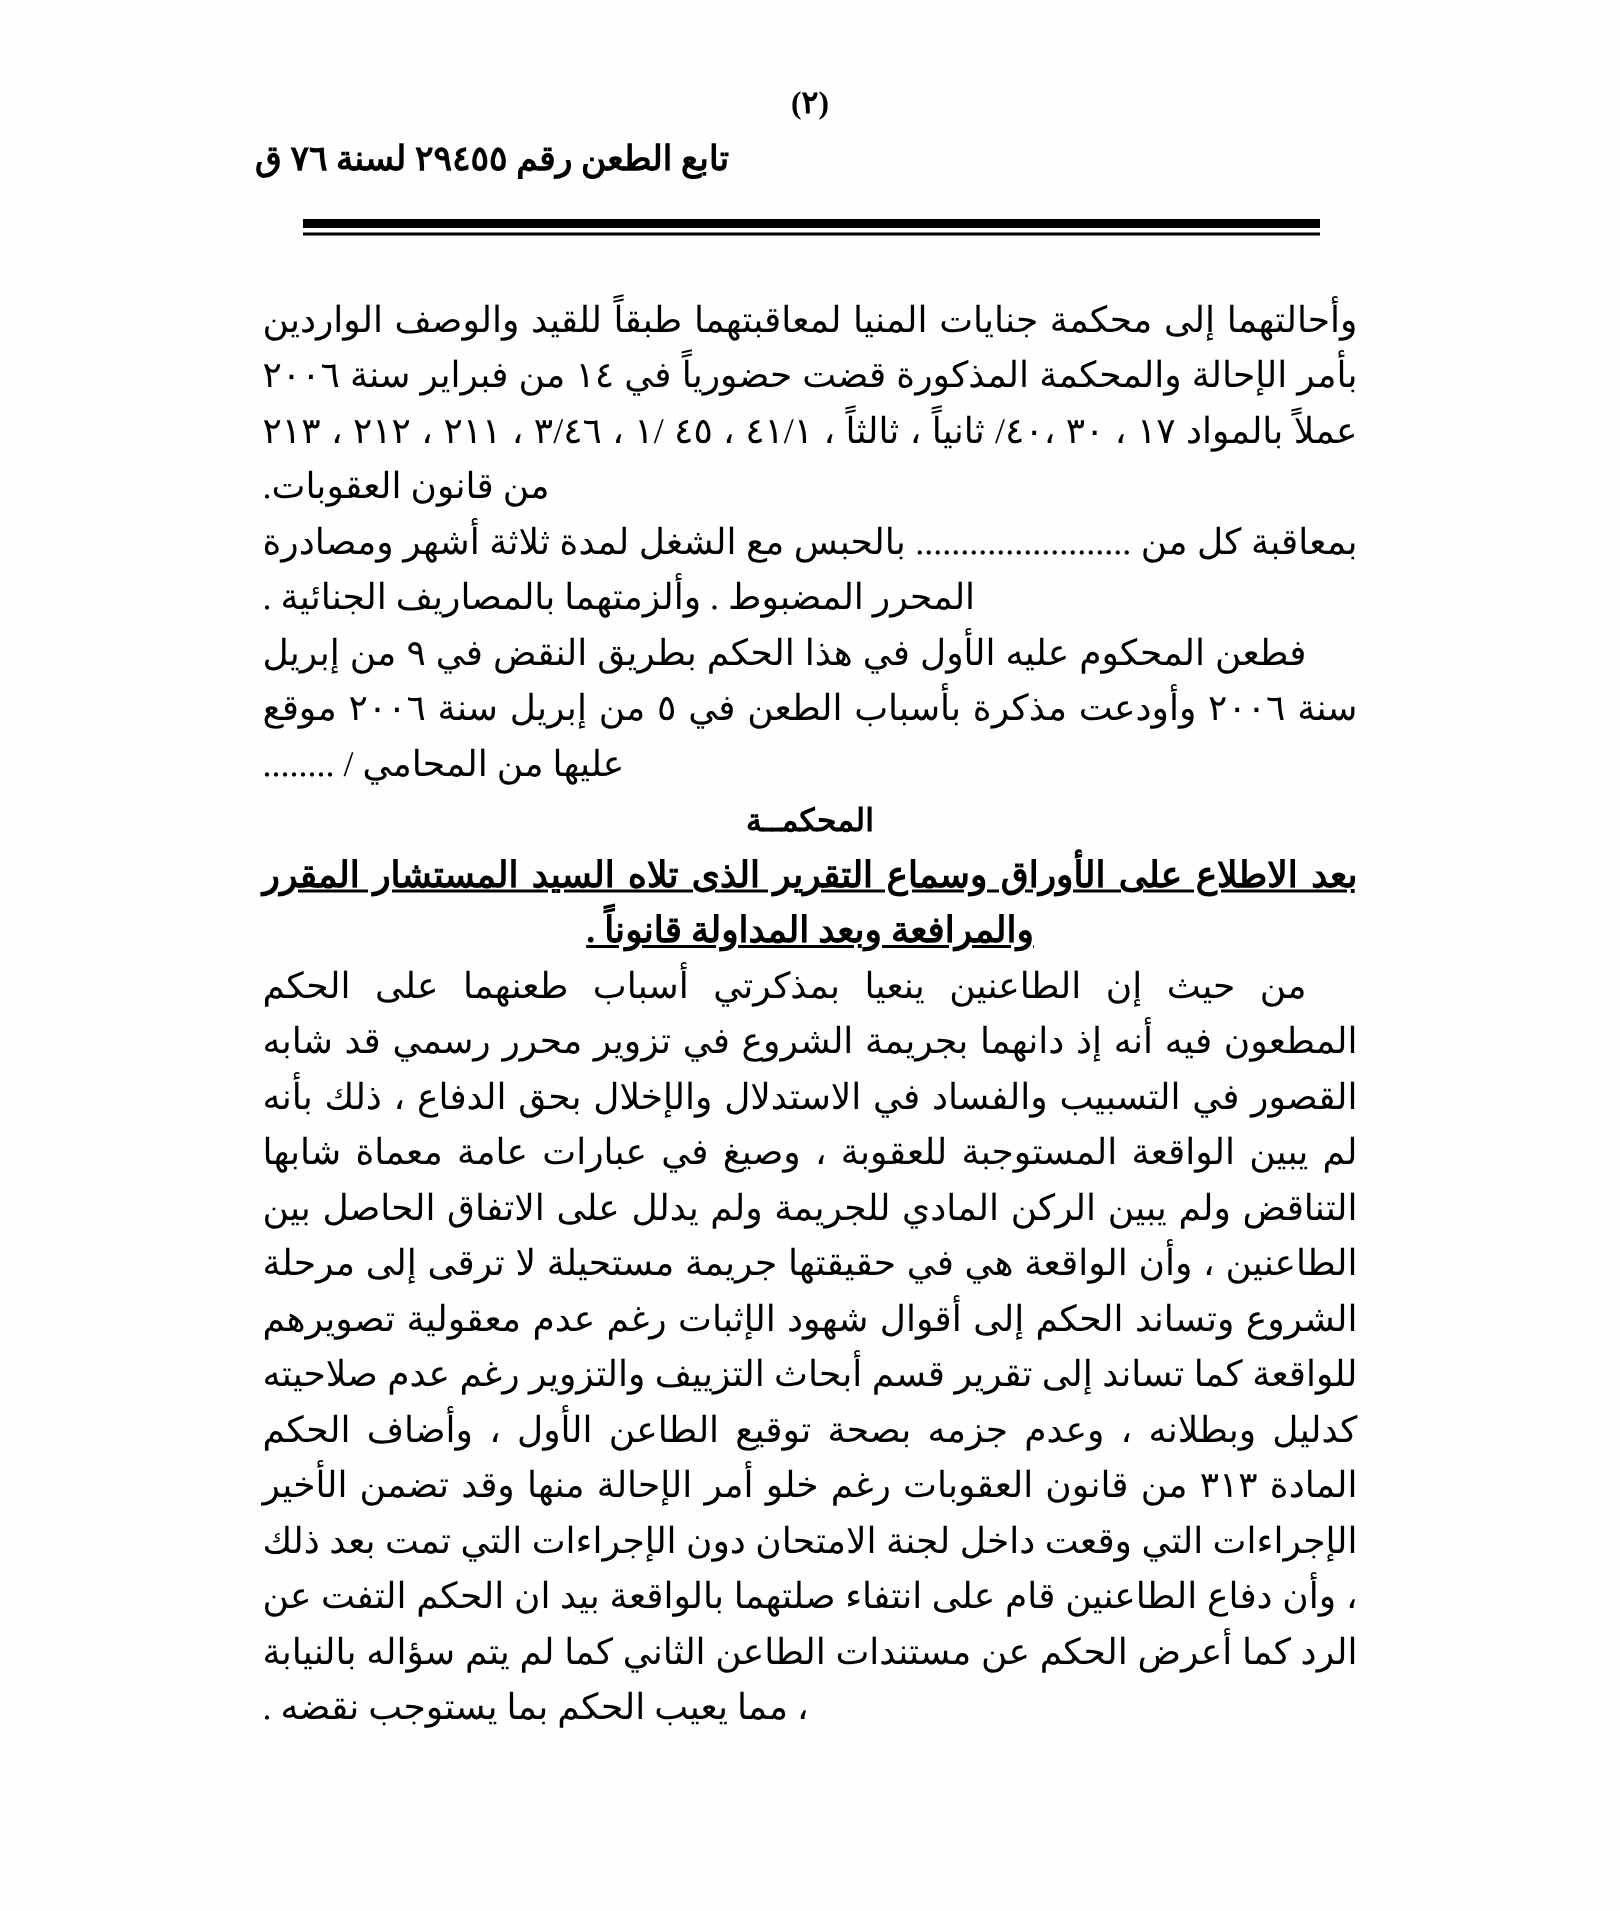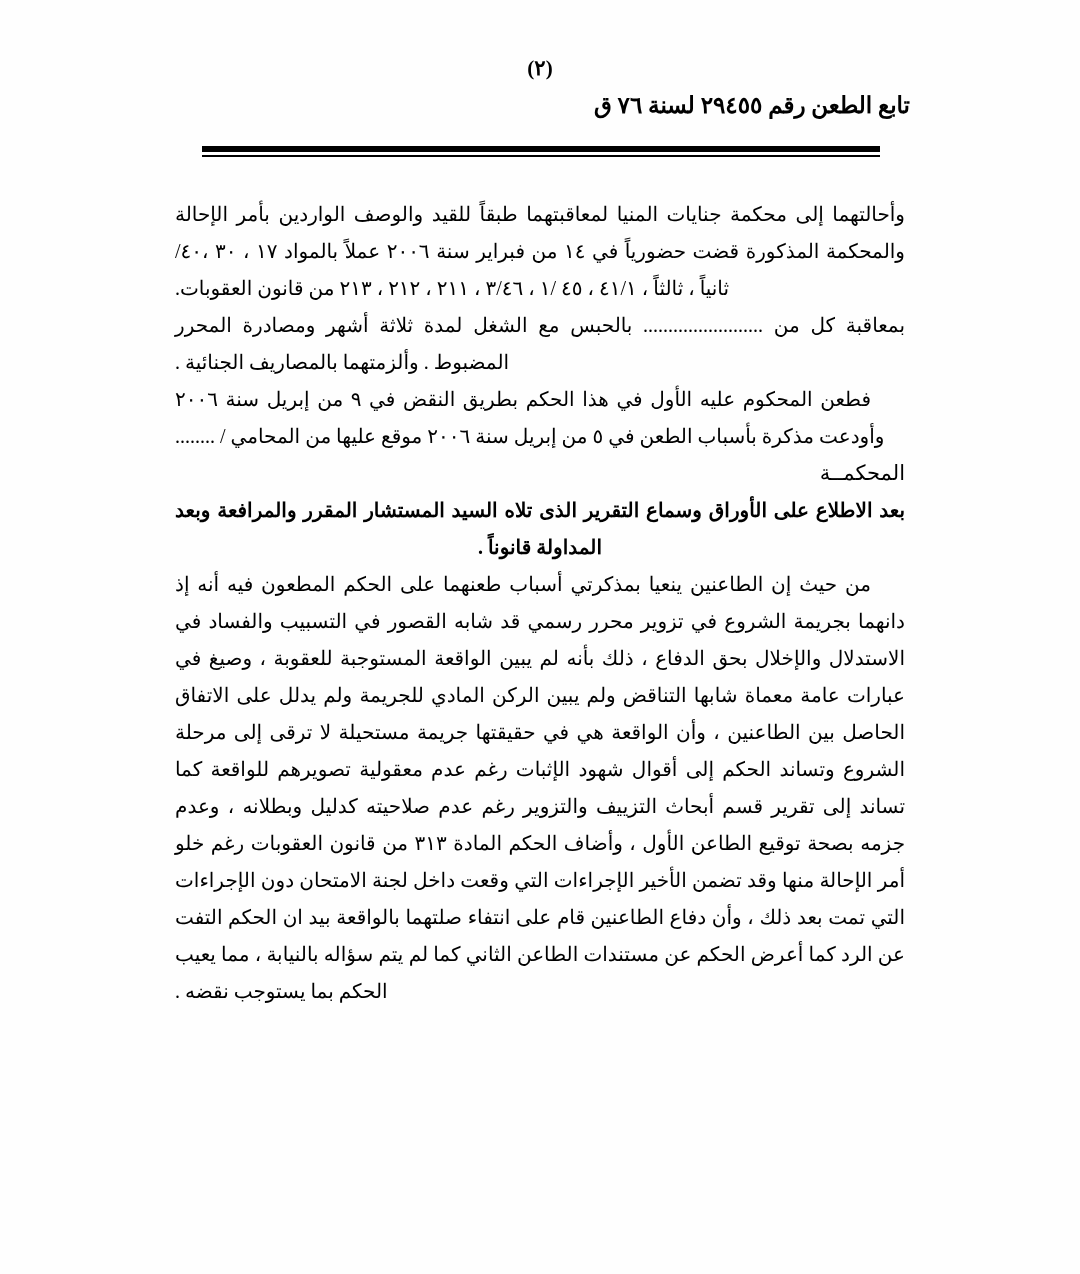--- a/index.html
+++ b/index.html
@@ -34,21 +34,21 @@
     font-weight: bold;
     letter-spacing: 0.5px;
     direction: rtl;
   }
 
   .case-header {
     position: absolute;
     top: 92px;
     right: 170px;
     width: 740px;
-    text-align: right;
+    text-align: left;
     direction: rtl;
   }
   .case-header-text {
     font-size: 23px;
     font-weight: bold;
     letter-spacing: 0.3px;
     white-space: nowrap;
   }
 
   .rule-wrap {
@@ -76,46 +76,47 @@
     position: absolute;
     top: 196px;
     right: 175px;
     width: 730px;
     direction: rtl;
     text-align: justify;
     text-justify: inter-word;
   }
 
   .para {
-    font-size: 20px;
+    font-size: 24px;
     line-height: 37px;
     margin: 0 0 0 0;
     text-align: justify;
     text-align-last: right;
     letter-spacing: 0.15px;
   }
   .para.indent {
     text-indent: 34px;
   }
   .para.last-left {
     text-align: justify;
     text-align-last: left;
   }
   .para.centered-last {
     text-align: justify;
     text-align-last: center;
   }
   .para.bold {
     font-weight: bold;
+    text-decoration: underline;
   }
 
   .court-heading {
     font-size: 21px;
-    font-weight: normal;
-    text-align: right;
+    font-weight: bold;
+    text-align: center;
     line-height: 37px;
     letter-spacing: 2px;
   }
 </style>
 </head>
 <body>
 
 <div class="page">
 
   <div class="page-number">(٢)</div>

